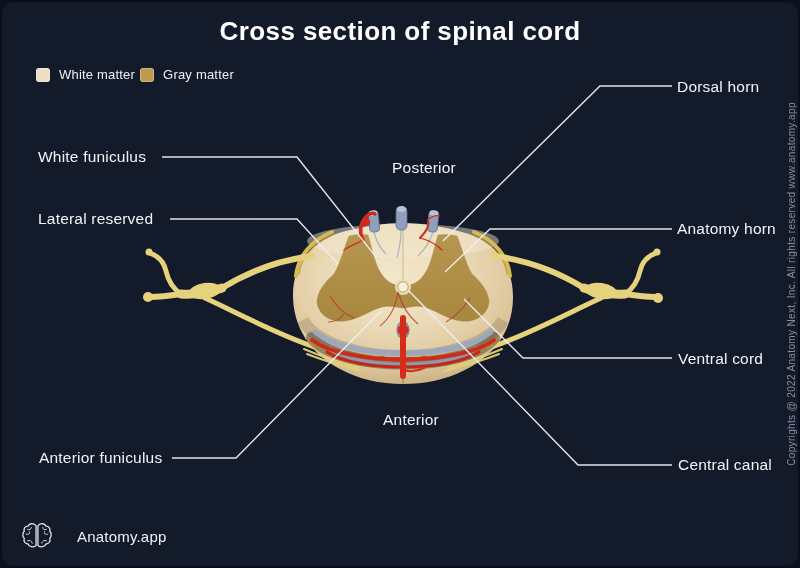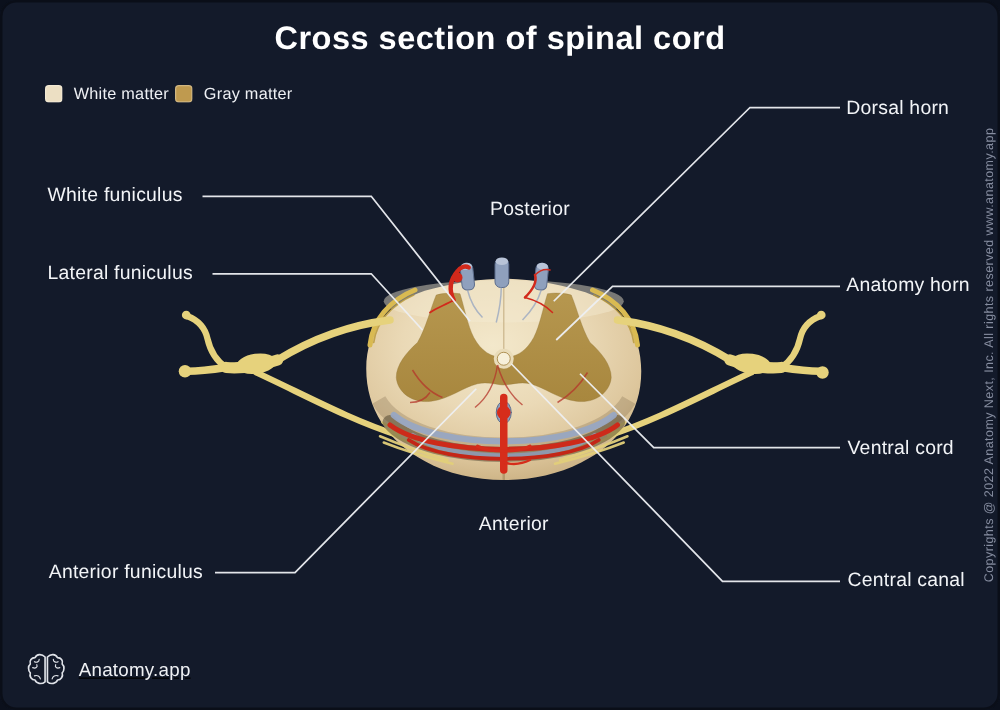--- a/index.html
+++ b/index.html
@@ -22,21 +22,21 @@
     position:absolute;color:#f2f4f7;font-size:15.5px;letter-spacing:.2px;
     white-space:nowrap;transform:translateY(-50%);
   }
   .anno.centered{transform:translate(-50%,-50%);}
   .watermark{
     position:absolute;right:3px;top:50%;
     transform:translateY(-50%) rotate(180deg);
     writing-mode:vertical-rl;
     color:#868da0;font-size:10px;letter-spacing:.35px;white-space:nowrap;
   }
-  .footer{position:absolute;left:20px;top:521px;display:flex;align-items:center;gap:9px;text-decoration:underline;}
+  .footer{position:absolute;left:20px;top:521px;display:flex;align-items:center;gap:23px;}
   .brand{color:#eff1f4;font-size:15px;letter-spacing:.2px;}
   svg{display:block;}
   .scene{position:absolute;left:0;top:0;}
 </style>
 </head>
 <body>
 
 <div class="stage">
 
   <svg class="scene" width="800" height="568" viewBox="0 0 800 568">
@@ -210,21 +210,21 @@
     <div class="legend-row">
       <span class="swatch" style="background: rgb(191, 154, 79);"></span>
       <span class="legend-label">Gray matter</span>
     </div>
   </div>
 
   <div class="anno centered" style="left:424px;top:168px">Posterior</div>
   <div class="anno centered" style="left:411px;top:420px">Anterior</div>
 
   <div class="anno" style="left:38px;top:157px">White funiculus</div>
-  <div class="anno" style="left:38px;top:219px">Lateral funiculus</div>
+  <div class="anno" style="left:38px;top:219px">Lateral reserved</div>
   <div class="anno" style="left:39px;top:458px">Anterior funiculus</div>
 
   <div class="anno" style="left:677px;top:87px">Dorsal horn</div>
   <div class="anno" style="left:677px;top:229px">Anatomy horn</div>
   <div class="anno" style="left:678px;top:359px">Ventral cord</div>
   <div class="anno" style="left:678px;top:465px">Central canal</div>
 
   <div class="watermark">Copyrights @ 2022 Anatomy Next, Inc. All rights reserved www.anatomy.app</div>
 
   <div class="footer">

